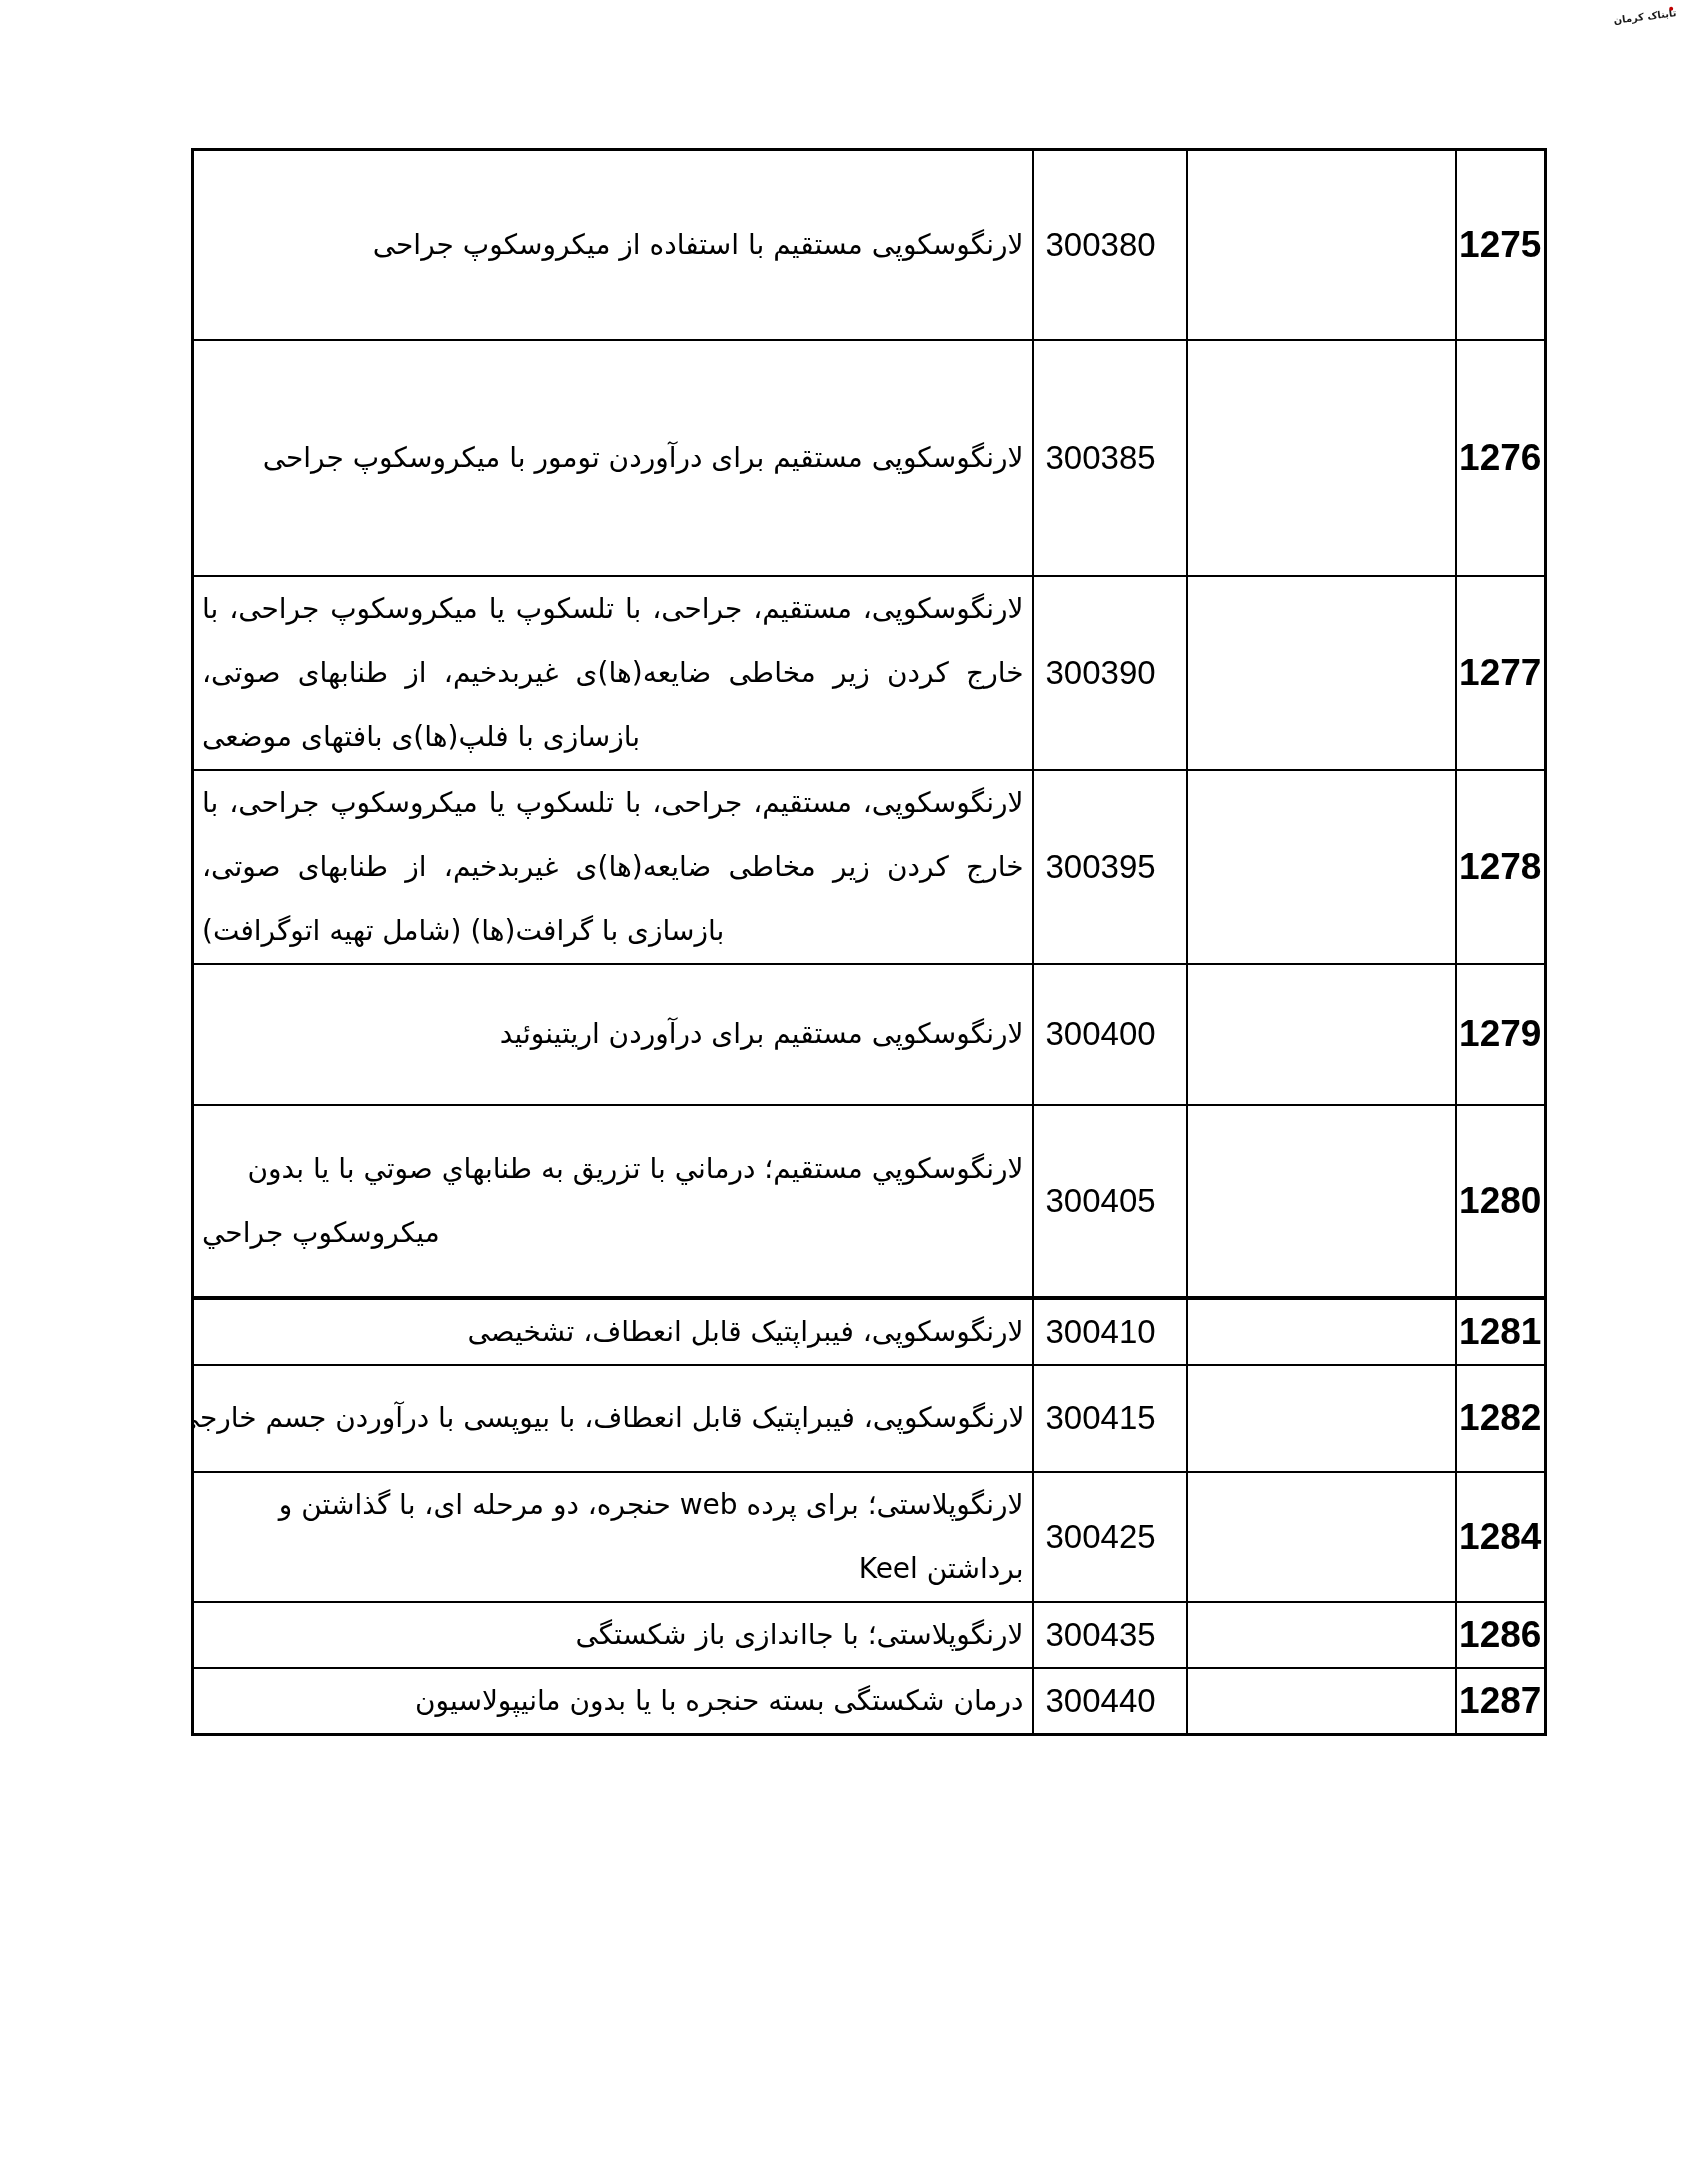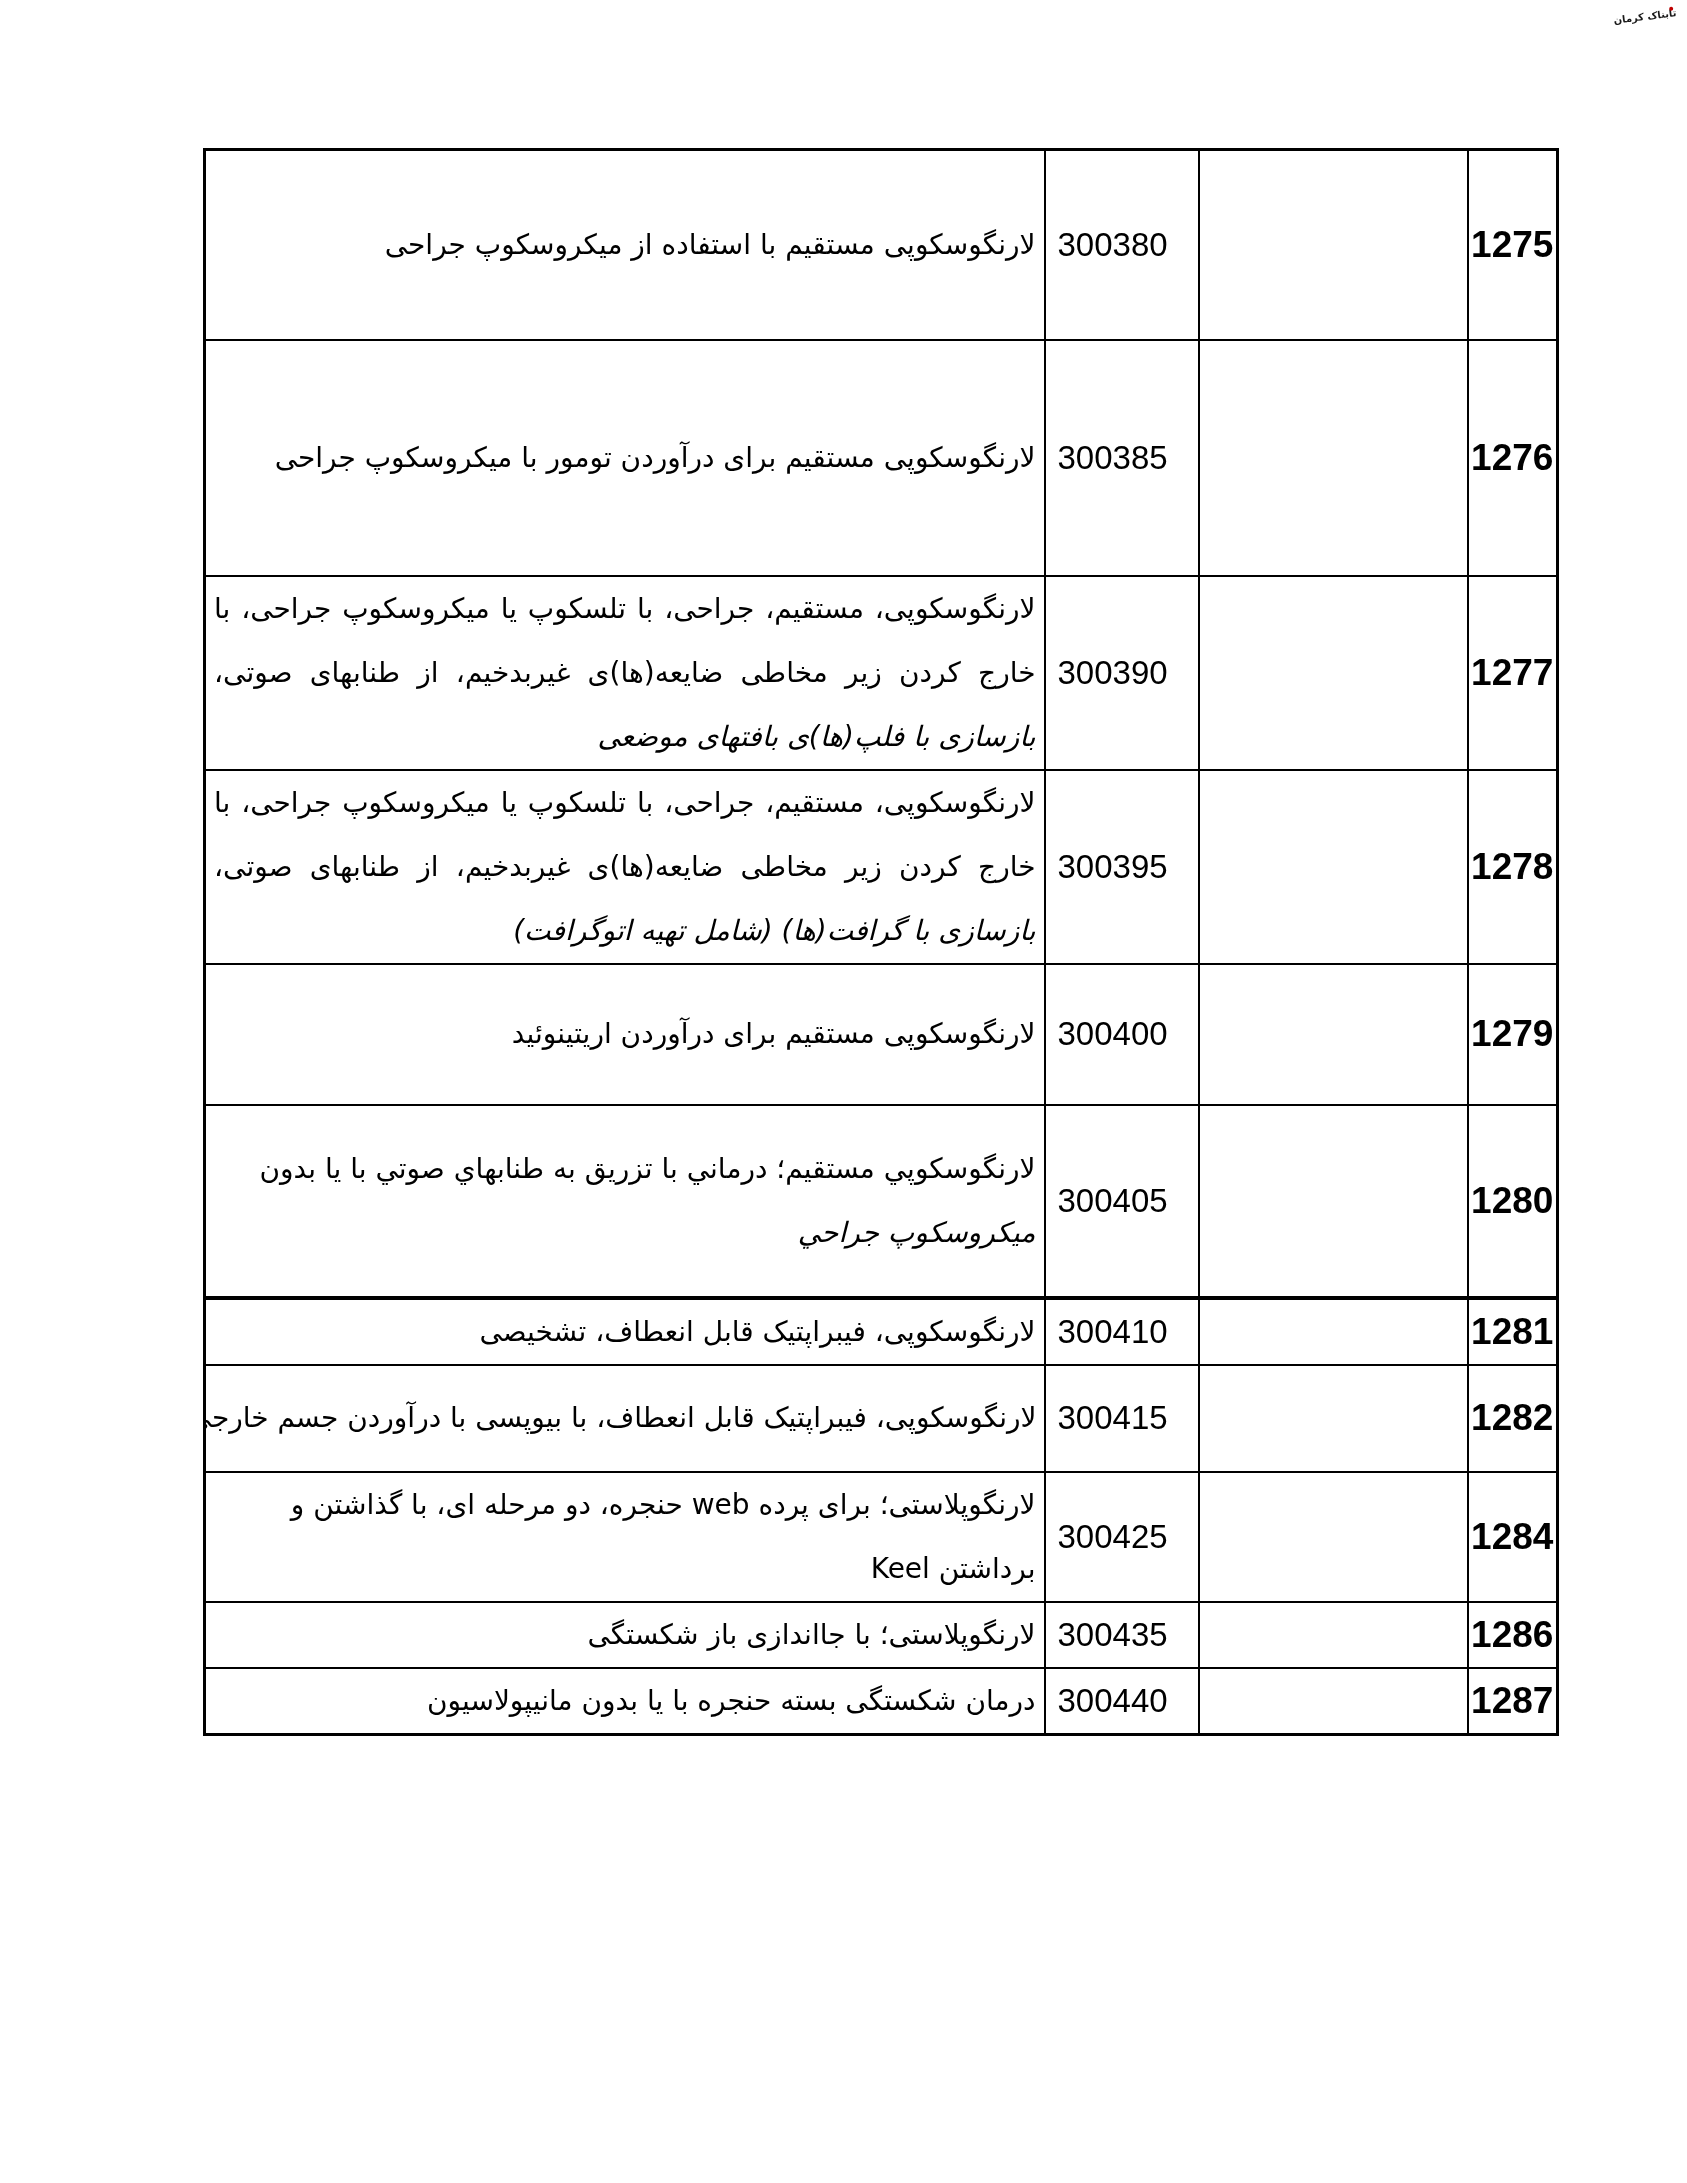--- a/index.html
+++ b/index.html
@@ -38,21 +38,21 @@
     top: -1.3px;
     width: 4px;
     height: 4px;
     border-radius: 50%;
     background: #c00000;
   }
 
   
   table.codes {
     position: absolute;
-    left: 203px;
+    left: 191px;
     top: 148px;
     width: 1352px;
     border-collapse: collapse;
     table-layout: fixed;
     border: 3.3px solid #000;
   }
   table.codes td {
     border: 2px solid #000;
     vertical-align: middle;
     overflow: hidden;
@@ -62,21 +62,21 @@
   td.desc {
     direction: rtl;
     padding: 0 8px;
     font-size: 28px;
   }
   td.desc .l {
     line-height: 64px;
   }
   .l.just  { text-align: justify; text-align-last: justify; }
   .l.right { text-align: right; white-space: nowrap; }
-  .l.left  { text-align: right;  white-space: nowrap; font-style: italic; }
+  .l.left  { text-align: left;  white-space: nowrap; }
 
   td.code {
     font-family: "Liberation Sans", sans-serif;
     font-size: 33px;
     text-align: left;
     padding-left: 12px;
     white-space: nowrap;
   }
   td.blank { }
   td.num {

